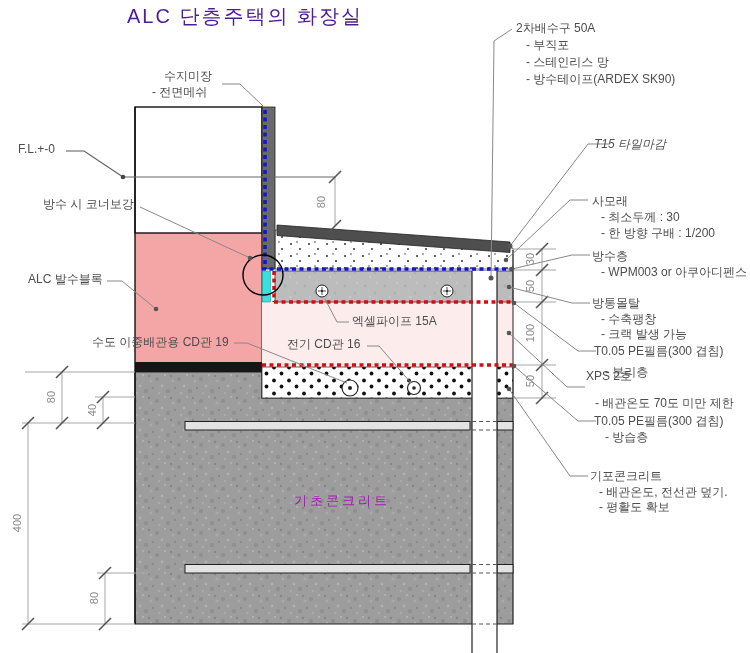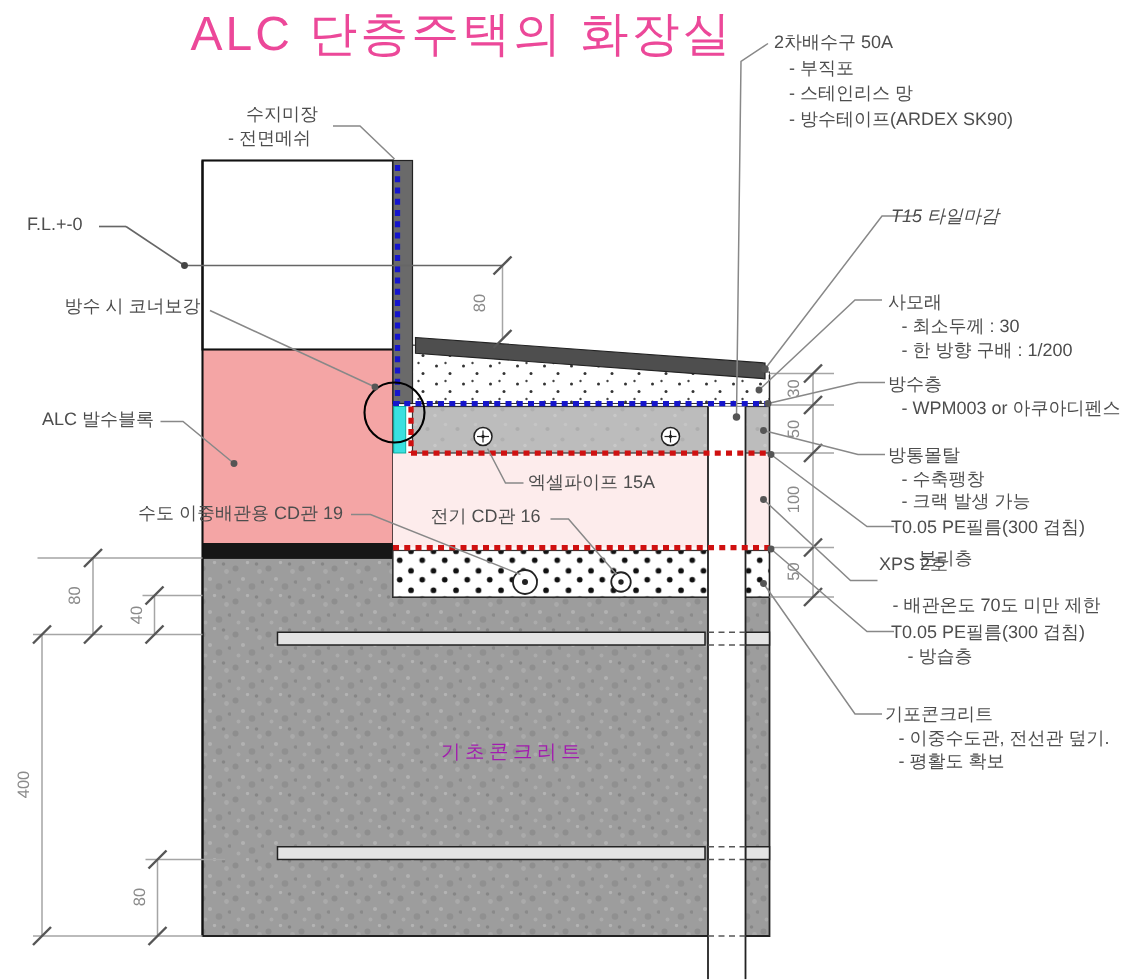--- a/index.html
+++ b/index.html
@@ -1,20 +1,20 @@
 <!DOCTYPE html>
 <html><head>
 <meta charset="utf-8">
 <style>
   html,body{margin:0;padding:0;background:#fff;}
   #stage{position:relative;width:750px;height:653px;background:#fff;overflow:hidden;
          font-family:"Liberation Sans","DejaVu Sans",sans-serif;}
   #drawing{position:absolute;left:0;top:0;}
   .txt{position:absolute;white-space:nowrap;color:#4d4d4d;font-size:12px;line-height:1;}
-  .title{font-size:32px;color:#ec4899;letter-spacing:2px;font-weight:500;}
+  .title{font-size:20px;color:#4c1d95;letter-spacing:2px;font-weight:500;}
   .dim{position:absolute;white-space:nowrap;color:#8a8a8a;font-size:11px;line-height:1;
        transform:translate(-50%,-50%) rotate(-90deg);}
   .found{font-size:13px;color:#a21caf;letter-spacing:3px;}
 </style>
 </head>
 <body>
 
 <div id="stage">
 
 <svg id="drawing" width="750" height="653" viewBox="0 0 750 653">
@@ -231,21 +231,21 @@
 <div class="txt" style="left:594px;top:345px;">T0.05 PE필름(300 겹침)</div>
 <div class="txt" style="left:605px;top:366px;">- 분리층</div>
 
 <div class="txt" style="left:586px;top:370px;">XPS 2호</div>
 <div class="txt" style="left:595px;top:397px;">- 배관온도 70도 미만 제한</div>
 
 <div class="txt" style="left:594px;top:415px;">T0.05 PE필름(300 겹침)</div>
 <div class="txt" style="left:605px;top:431px;">- 방습층</div>
 
 <div class="txt" style="left:590px;top:470px;">기포콘크리트</div>
-<div class="txt" style="left:599px;top:486px;">- 이중수도관, 전선관 덮기.</div>
+<div class="txt" style="left:599px;top:486px;">- 배관온도, 전선관 덮기.</div>
 <div class="txt" style="left:599px;top:501px;">- 평활도 확보</div>
 
 <div class="dim" style="left:321px;top:202px;">80</div>
 <div class="dim" style="left:51px;top:397px;">80</div>
 <div class="dim" style="left:92px;top:410px;">40</div>
 <div class="dim" style="left:17px;top:523px;">400</div>
 <div class="dim" style="left:94px;top:598px;">80</div>
 <div class="dim" style="left:530px;top:259px;">30</div>
 <div class="dim" style="left:530px;top:286px;">50</div>
 <div class="dim" style="left:530px;top:333px;">100</div>

